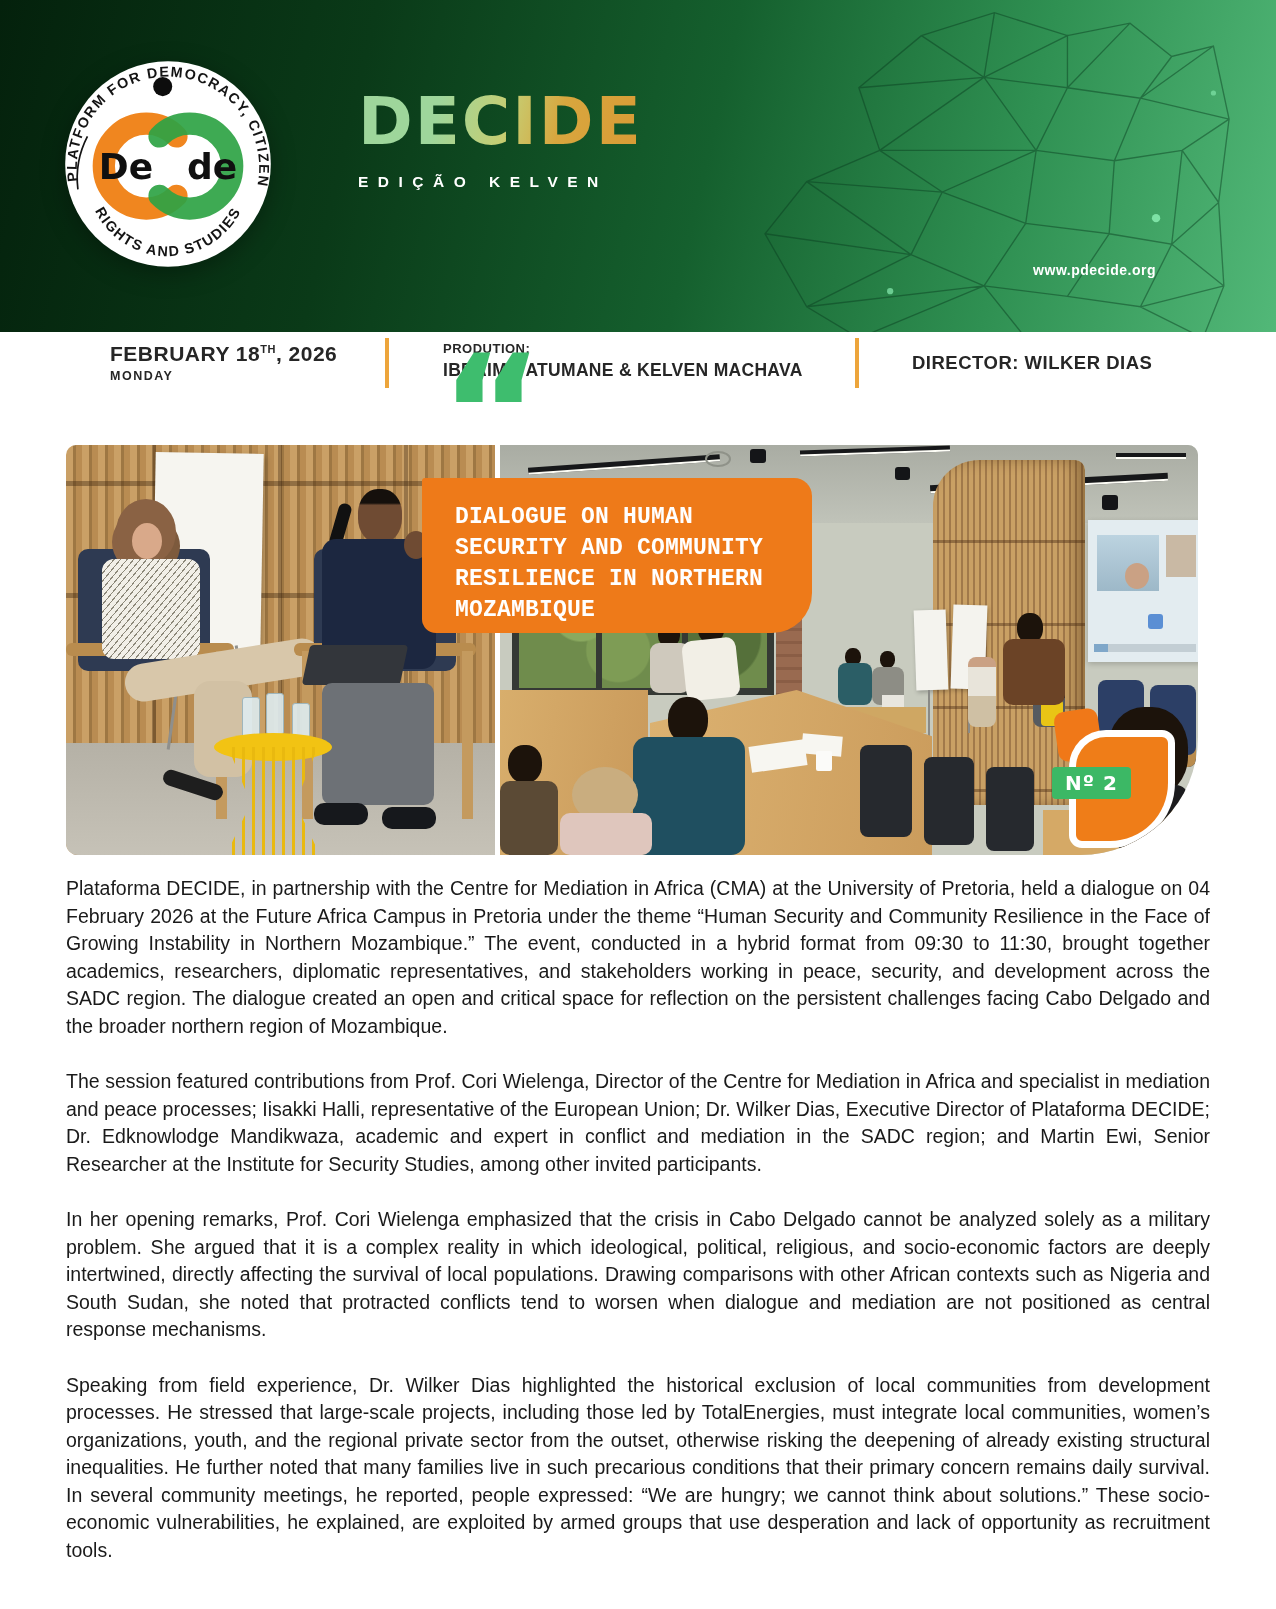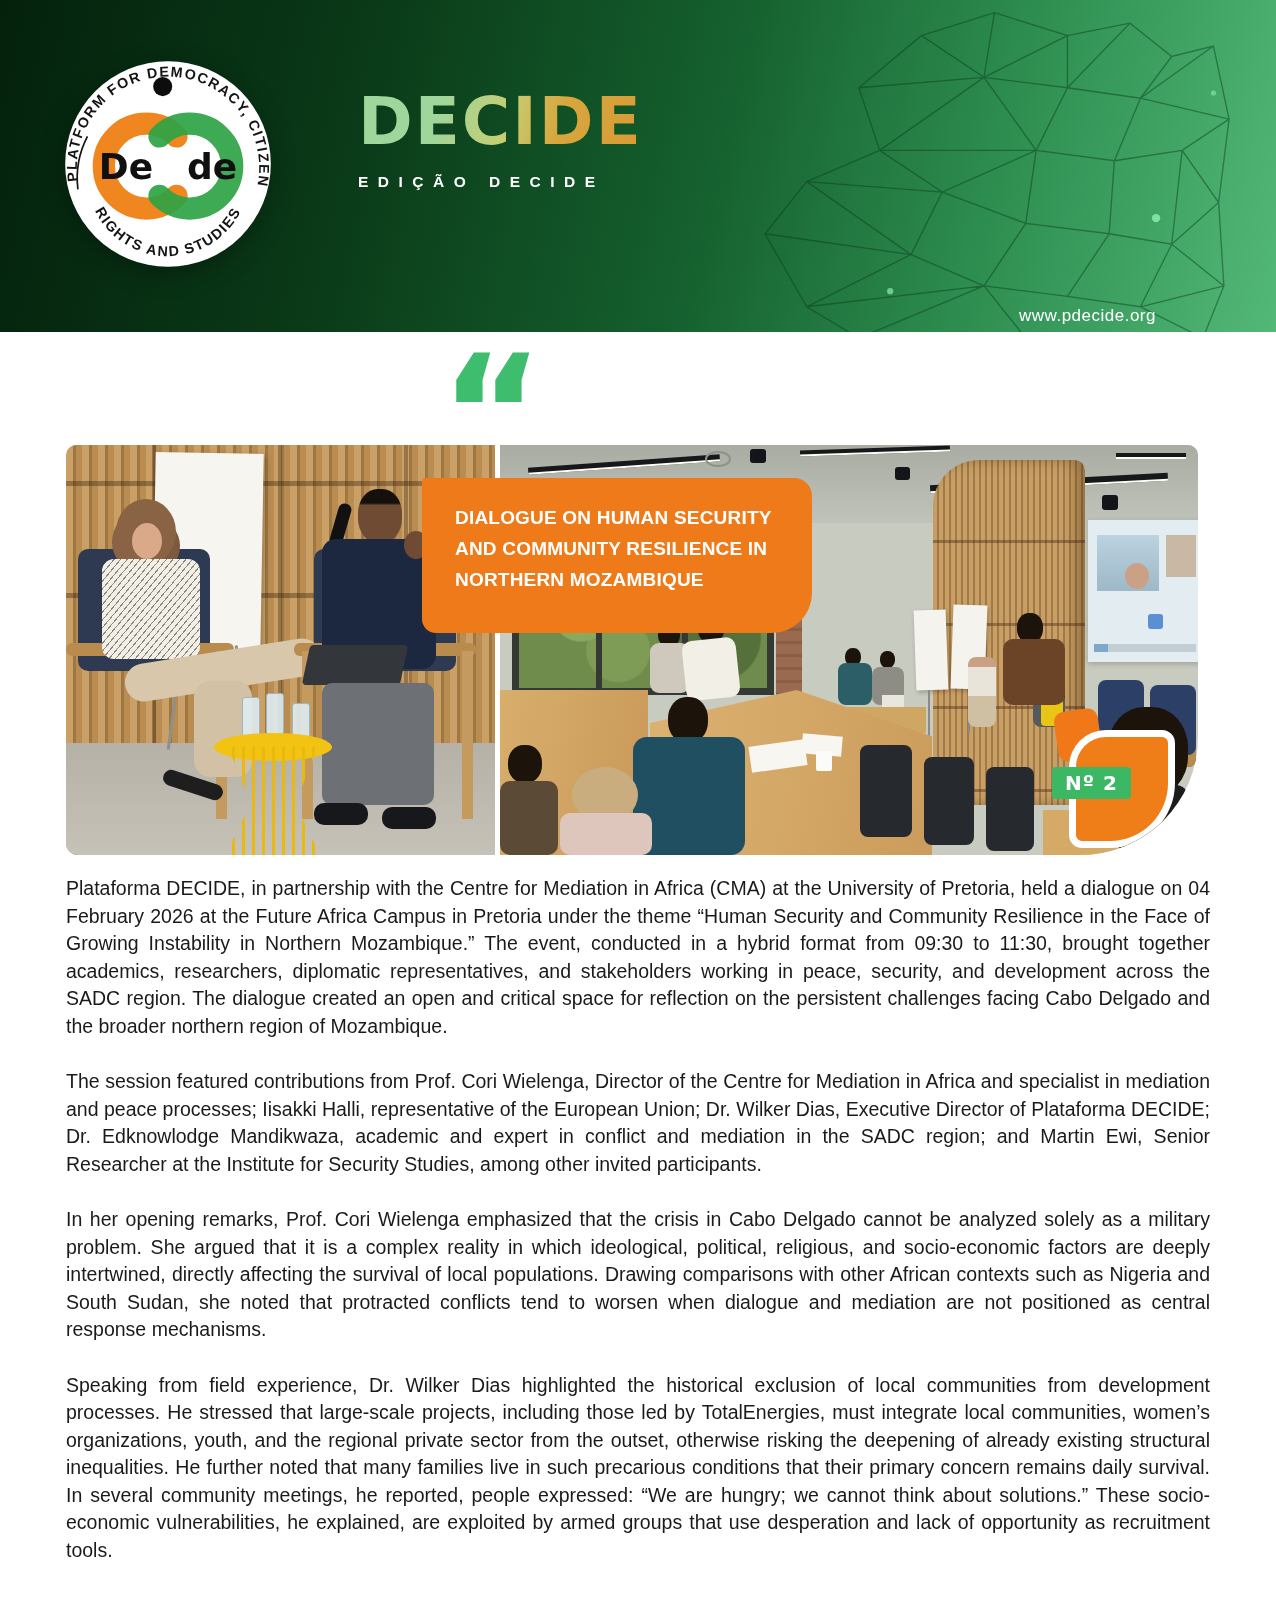--- a/index.html
+++ b/index.html
@@ -11,22 +11,22 @@
     background:linear-gradient(103deg,#04210c 0%,#0a3a18 28%,#15602e 55%,#2f9052 78%,#52b878 100%); }
   .mesh { position:absolute; right:0; top:0; width:730px; height:332px; opacity:.85; }
   .logo-wrap { position:absolute; left:62px; top:56px; width:212px; height:216px;
     filter:drop-shadow(0 6px 12px rgba(0,0,0,.3)); }
   .title-block { position:absolute; left:358px; top:90px; }
   .title-lines { font-family:"DejaVu Sans", sans-serif; font-weight:800; font-size:66px; line-height:63px;
     letter-spacing:2px; color:#a8d8a2;
     background:linear-gradient(104deg,#9ed69b 28%,#c6cd72 52%,#d8a63e 70%,#d89b35 100%);
     -webkit-background-clip:text; background-clip:text; -webkit-text-fill-color:transparent; width:fit-content; }
   .edition { margin-top:20px; color:#ffffff; font-size:15.5px; font-weight:600; letter-spacing:9.5px; }
-  .website { position:absolute; right:120px; top:262px; color:#ffffff; font-weight:400; font-size:17px;
-    letter-spacing:.5px; text-decoration:none;margin-top:44px; }
+  .website { position:absolute; right:120px; top:262px; color:#ffffff; font-weight:700; font-size:14px;
+    letter-spacing:.5px; text-decoration:none; }
 
   
   .metabar { position:absolute; left:0; top:338px; width:1276px; height:60px; color:#262626; }
   .m-date { position:absolute; left:110px; top:4px; }
   .m-date .d1 { font-size:21px; font-weight:800; letter-spacing:.5px; }
   .m-date sup { font-size:11px; font-weight:800; }
   .m-date .d2 { font-size:12.5px; font-weight:700; letter-spacing:1.5px; margin-top:3px; }
   .m-div { position:absolute; top:0; width:4px; height:50px; background:#eda53b; }
   .m-div.one { left:385px; } .m-div.two { left:855px; }
   .m-prod { position:absolute; left:443px; top:3px; }
@@ -132,22 +132,22 @@
     border-radius:30px 6px 58px 6px; box-shadow:0 0 0 7px #ffffff; }
   .issue-badge { left:986px; top:322px; width:auto; padding:4px 13px; background:#3cb865; color:#fff;
     font-weight:800; font-size:20px; letter-spacing:1px; border-radius:4px; z-index:5;
     font-family:"DejaVu Sans", sans-serif; }
 
   
   .quote { position:absolute; left:440px; top:334px; font-family:"DejaVu Sans", sans-serif; font-weight:700;
     font-size:158px; color:#3ebd6e; line-height:1; z-index:6; }
   .callout { position:absolute; left:422px; top:478px; width:390px; height:155px; background:#ee7a19;
     border-radius:3px 18px 40px 14px; z-index:4; padding:24px 28px 0 33px; }
-  .callout-text { color:#ffffff; font-weight:800; font-size:19px; line-height:31px; letter-spacing:.2px;
-    font-family:Liberation Sans, sans-serif; }
+  .callout-text { color:#ffffff; font-weight:800; font-size:23px; line-height:31px; letter-spacing:.2px;
+    font-family:Liberation Mono, monospace; }
 
   
   .article { position:absolute; left:66px; top:875px; width:1144px; color:#1a1a1a; }
   .article p { font-size:19.5px; line-height:27.5px; text-align:justify; margin-bottom:28px; }
 
   
   .seal-text { font-family:"Liberation Sans", sans-serif; font-weight:700; font-size:13.5px;
     letter-spacing:1.4px; fill:#141414; }
   .wordmark { font-family:"DejaVu Sans", sans-serif; font-weight:800; font-size:34px; }
 </style>
@@ -188,26 +188,39 @@
         <path d="M 108 74 A 40 40 0 1 0 108 130" stroke="#f0861f" stroke-width="21" fill="none" stroke-linecap="round"></path>
         <path d="M 92 74 A 40 40 0 1 1 92 130" stroke="#2ea344" stroke-width="21" fill="none" stroke-linecap="round" opacity=".92"></path>
         <text class="wordmark" x="100" y="114" text-anchor="middle"><tspan fill="#101010">De</tspan><tspan fill="#ffffff">ci</tspan><tspan fill="#101010">de</tspan></text>
       </svg>
     </div>
 
     <div class="title-block">
       <div class="title-lines">
         <div>DECIDE</div>
       </div>
-      <div class="edition">EDIÇÃO DECIDE</div>
+      <div class="edition">EDIÇÃO KELVEN</div>
     </div>
 
     <a class="website" href="#">www.pdecide.org</a>
   </header>
 
+  <div class="metabar">
+    <div class="m-date">
+      <div class="d1"><span>FEBRUARY 18</span><sup>TH</sup><span>, 2026</span></div>
+      <div class="d2">MONDAY</div>
+    </div>
+    <div class="m-div one"></div>
+    <div class="m-prod">
+      <div class="p1">PRODUTION:</div>
+      <div class="p2">IBRAIMO ATUMANE &amp; KELVEN MACHAVA</div>
+    </div>
+    <div class="m-div two"></div>
+    <div class="m-dir">DIRECTOR: WILKER DIAS</div>
+  </div>
 
   <div class="photo">
 
     <div class="lp">
       <div class="lp-seamh" style="top:36px"></div>
         <div class="lp-seamh" style="top:148px"></div>
       <div class="lp-vseam" style="left:86px"></div>
         <div class="lp-vseam" style="left:212px"></div>
       <div class="lp-vseam" style="left:338px"></div>
       <div class="lp-floor"></div>

